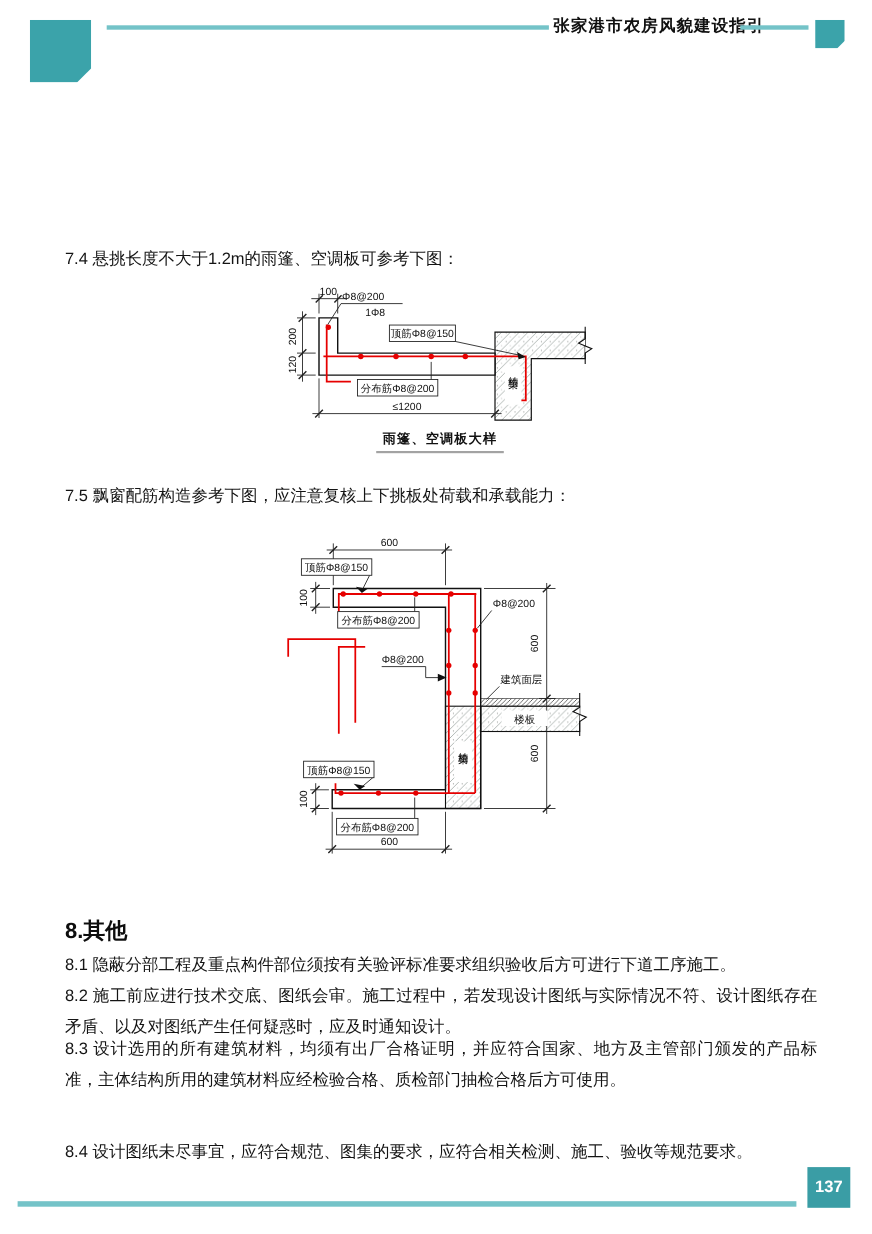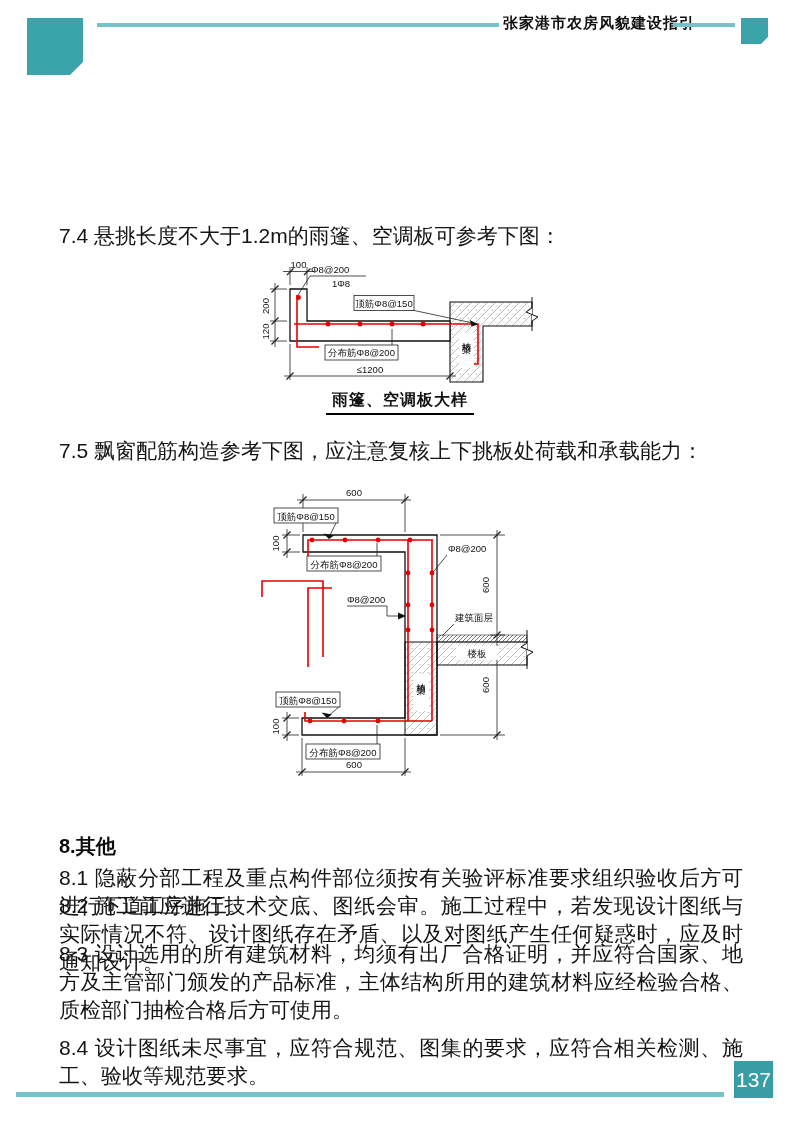--- a/index.html
+++ b/index.html
@@ -9,42 +9,42 @@
   
   .hdr-sq-l{position:absolute;left:27px;top:18px;width:56px;height:57px;background:#3BA3AA;
     clip-path:polygon(0 0,100% 0,100% calc(100% - 13px),calc(100% - 13px) 100%,0 100%);}
   .hdr-line1{position:absolute;left:97px;top:23px;width:402px;height:4px;background:#74C3C8;}
   .hdr-title{position:absolute;left:503px;top:14px;font-size:15px;font-weight:bold;letter-spacing:1px;color:#101010;}
   .hdr-line2{position:absolute;left:673px;top:23px;width:62px;height:4px;background:#74C3C8;}
   .hdr-sq-r{position:absolute;left:741px;top:18px;width:27px;height:26px;background:#3BA3AA;
     clip-path:polygon(0 0,100% 0,100% calc(100% - 7px),calc(100% - 7px) 100%,0 100%);}
 
   
-  .para{position:absolute;left:59px;width:684px;font-size:21px;line-height:28px;color:#141414;text-align:justify;}
+  .para{position:absolute;left:59px;width:684px;font-size:15px;line-height:28px;color:#141414;text-align:justify;}
   .p74{top:222px;} .p75{top:437px;}
   .h8{position:absolute;left:59px;top:833px;font-size:20px;font-weight:bold;color:#0d0d0d;text-align:right;}
   .p81{top:864px;} .p82{top:892px;} .p83{top:940px;} .p84{top:1000px;margin-top:34px;}
 
   
   .fig{position:absolute;background:#fff;}
   .fig1{left:250px;top:252px;width:300px;height:140px;}
   .fig2{left:250px;top:478px;width:300px;height:305px;}
   .figcap{position:absolute;width:300px;text-align:center;}
   .cap1{left:250px;top:390px;} .cap2{left:250px;top:792px;}
-  .figcap span{display:inline-block;font-size:16px;font-weight:bold;border-bottom:2px solid #000000;padding:0 6px 2px 6px;letter-spacing:1px;}
+  .figcap span{display:inline-block;font-size:12px;font-weight:bold;border-bottom:2px solid #a3a3a3;padding:0 6px 2px 6px;letter-spacing:1px;}
 
   svg text{font-family:"Liberation Sans","DejaVu Sans",sans-serif;fill:#111;}
   .dimtx{font-size:9.5px;}
   .lbltx{font-size:9.5px;}
   .vtext{writing-mode:vertical-rl;text-orientation:upright;font-size:9px;letter-spacing:1px;}
 
   
   .ftr-line{position:absolute;left:16px;top:1092px;width:708px;height:5px;background:#74C3C8;}
   .ftr-page{position:absolute;left:734px;top:1061px;width:39px;height:37px;background:#3A9DA5;color:#fff;
-    font-size:21px;font-weight:normal;display:flex;align-items:center;justify-content:center;}
+    font-size:15px;font-weight:bold;display:flex;align-items:center;justify-content:center;}
 </style>
 </head>
 <body>
 
 <div class="page">
 
   <div class="hdr-sq-l"></div>
   <div class="hdr-line1"></div>
   <div class="hdr-title">张家港市农房风貌建设指引</div>
   <div class="hdr-line2"></div>

